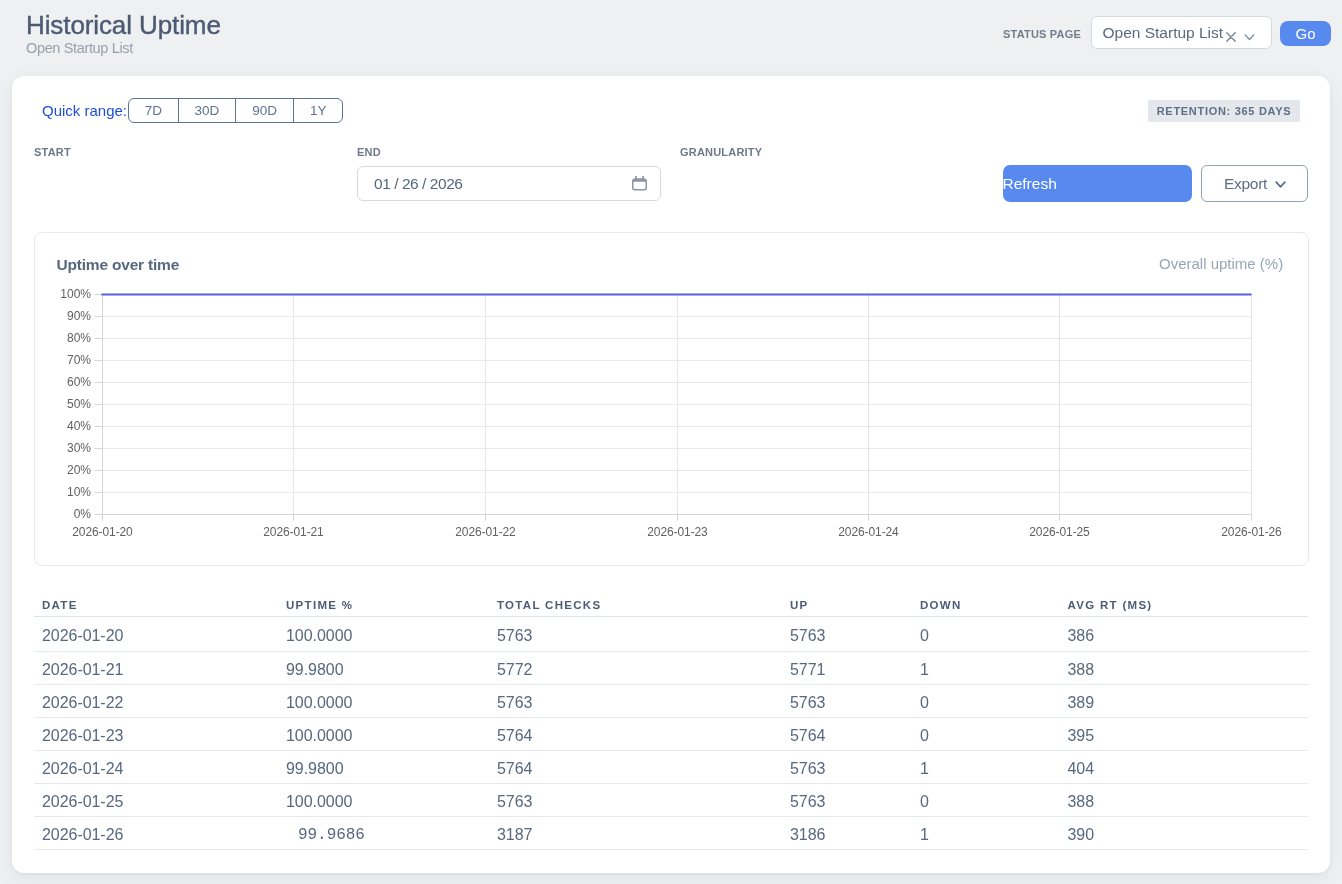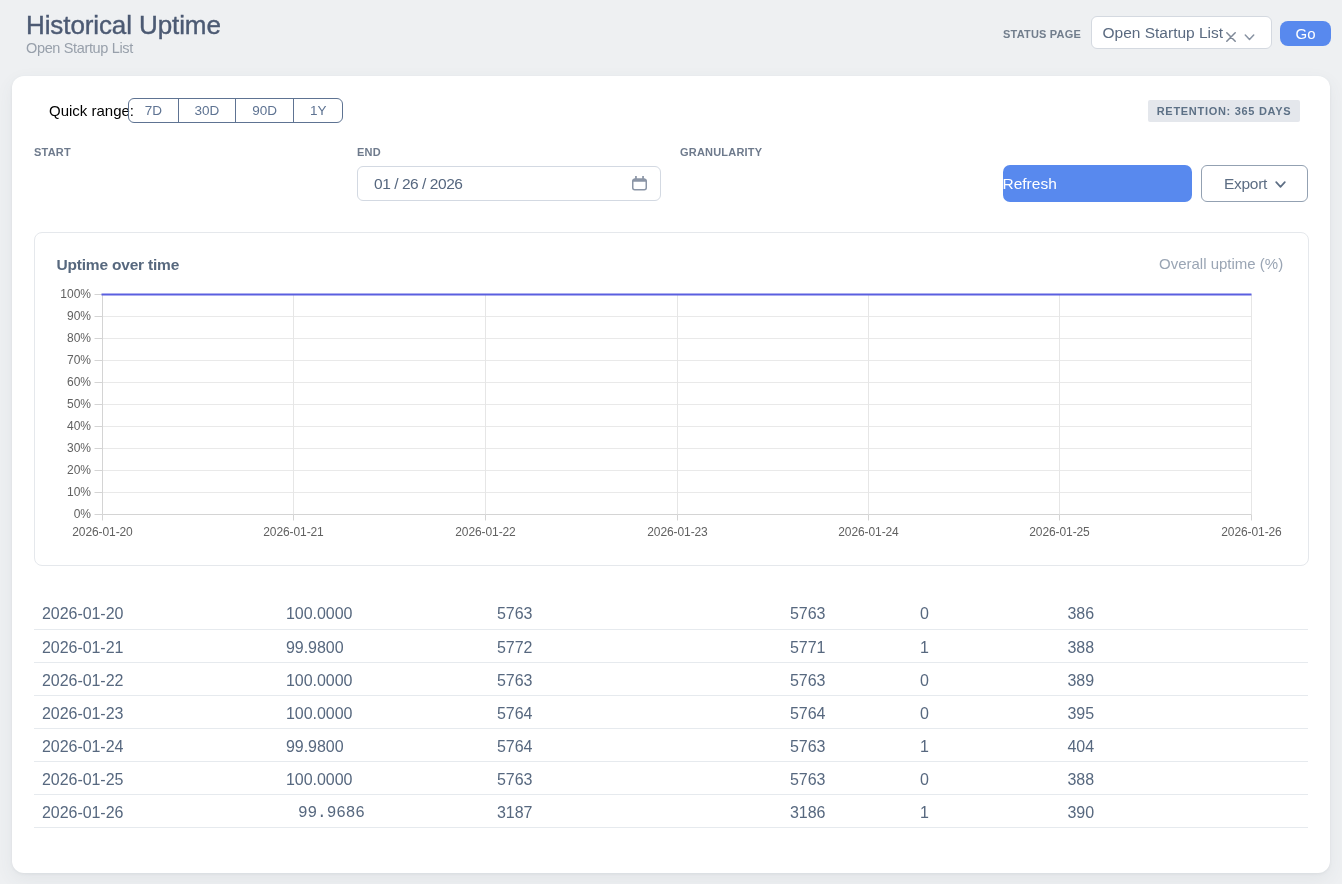--- a/index.html
+++ b/index.html
@@ -12,21 +12,21 @@
   .subtitle { left:26px; top:40px; font-size:14.5px; letter-spacing:-0.35px; color:#98a0ab; }
 
   .sp-label { left:1003px; top:28px; font-size:11px; font-weight:700; color:#717d8c; letter-spacing:0.2px; }
   .sp-select { left:1091px; top:16px; width:181px; height:33px; background:#fff; border:1px solid #d4d9e0; border-radius:6px; }
   .sp-select .txt { position:absolute; left:10.5px; top:7px; font-size:15.5px; color:#5a6a80; }
   .go-btn { left:1280px; top:21px; width:51px; height:25px; background:#5889ee; border-radius:8px; color:#fff; font-size:15px; text-align:center; line-height:25px; }
 
   .card { left:11.5px; top:75.5px; width:1318px; height:797px; background:#fff; border-radius:12px;
           box-shadow:0 1px 3px rgba(71,85,105,.08), 0 6px 18px rgba(71,85,105,.07); }
 
-  .qr-label { left:49px; top:102px; font-size:15px; color:#000000; }
+  .qr-label { left:42px; top:102px; font-size:15px; color:#1d4ed8; }
   .qr-group { left:128px; top:98px; width:215px; height:25px; border:1px solid #5e7392; border-radius:6px; display:flex; overflow:hidden;align-items:center; }
   .qr-seg { height:100%; font-size:13.5px; color:#5e7392; text-align:center; line-height:23px; border-right:1px solid #5e7392; }
   .qr-seg:last-child { border-right:none; }
 
   .badge { left:1148px; top:100px; width:152px; height:22px; background:#e4e7ec; border-radius:2px;
            font-size:11px; font-weight:700; color:#5d7186; letter-spacing:0.7px; text-align:center; line-height:22px; }
 
   .fld-label { font-size:11px; font-weight:700; color:#6e7a8c; letter-spacing:0.2px; }
   .input { background:#fff; border:1px solid #d3d9e2; border-radius:6px; height:35px; top:166px; }
   .input .txt { position:absolute; left:16px; top:8px; font-size:15.5px; letter-spacing:-0.45px; color:#56677f; }
@@ -149,20 +149,28 @@
       <line x1="1026.5" y1="62.5" x2="1026.5" y2="282.5" stroke="#e6e6e6" stroke-width="1"></line>
       <line x1="1026.5" y1="282.5" x2="1026.5" y2="288.5" stroke="#d4d4d4" stroke-width="1"></line>
       <text x="1026.5" y="304" font-size="12" letter-spacing="-0.1" fill="#616161" text-anchor="middle" font-family="Liberation Sans, sans-serif">2026-01-25</text>
       <line x1="1218.5" y1="62.5" x2="1218.5" y2="282.5" stroke="#e6e6e6" stroke-width="1"></line>
       <line x1="1218.5" y1="282.5" x2="1218.5" y2="288.5" stroke="#d4d4d4" stroke-width="1"></line>
       <text x="1218.5" y="304" font-size="12" letter-spacing="-0.1" fill="#616161" text-anchor="middle" font-family="Liberation Sans, sans-serif">2026-01-26</text>
       <line x1="68.5" y1="62.5" x2="1218.5" y2="62.5" stroke="#5a5fe0" stroke-width="2"></line>
     </svg>
 
   <div id="table" class="abs" style="left:34px; top:594.5px; width:1274px;">
+      <div style="position:relative;height:22px;border-bottom:1px solid #dfe3e8;">
+        <span class="thead" style="position:absolute;left:8px;top:4px;">DATE</span>
+        <span class="thead" style="position:absolute;left:252px;top:4px;">UPTIME %</span>
+        <span class="thead" style="position:absolute;left:463px;top:4px;">TOTAL CHECKS</span>
+        <span class="thead" style="position:absolute;left:756px;top:4px;">UP</span>
+        <span class="thead" style="position:absolute;left:886px;top:4px;">DOWN</span>
+        <span class="thead" style="position:absolute;left:1033.5px;top:4px;">AVG RT (MS)</span>
+      </div>
       <div style="position:relative;height:35px;border-bottom:1px solid #e6eaee;">
         <span class="tcell" style="position:absolute;left:8px;top:10px;">2026-01-20</span>
         <span class="tcell" style="position:absolute;left:252px;top:10px;">100.0000</span>
         <span class="tcell" style="position:absolute;left:463px;top:10px;">5763</span>
         <span class="tcell" style="position:absolute;left:756px;top:10px;">5763</span>
         <span class="tcell" style="position:absolute;left:886px;top:10px;">0</span>
         <span class="tcell" style="position:absolute;left:1033.5px;top:10px;">386</span>
       </div>
       <div style="position:relative;height:33px;border-bottom:1px solid #e6eaee;">
         <span class="tcell" style="position:absolute;left:8px;top:9px;">2026-01-21</span>

